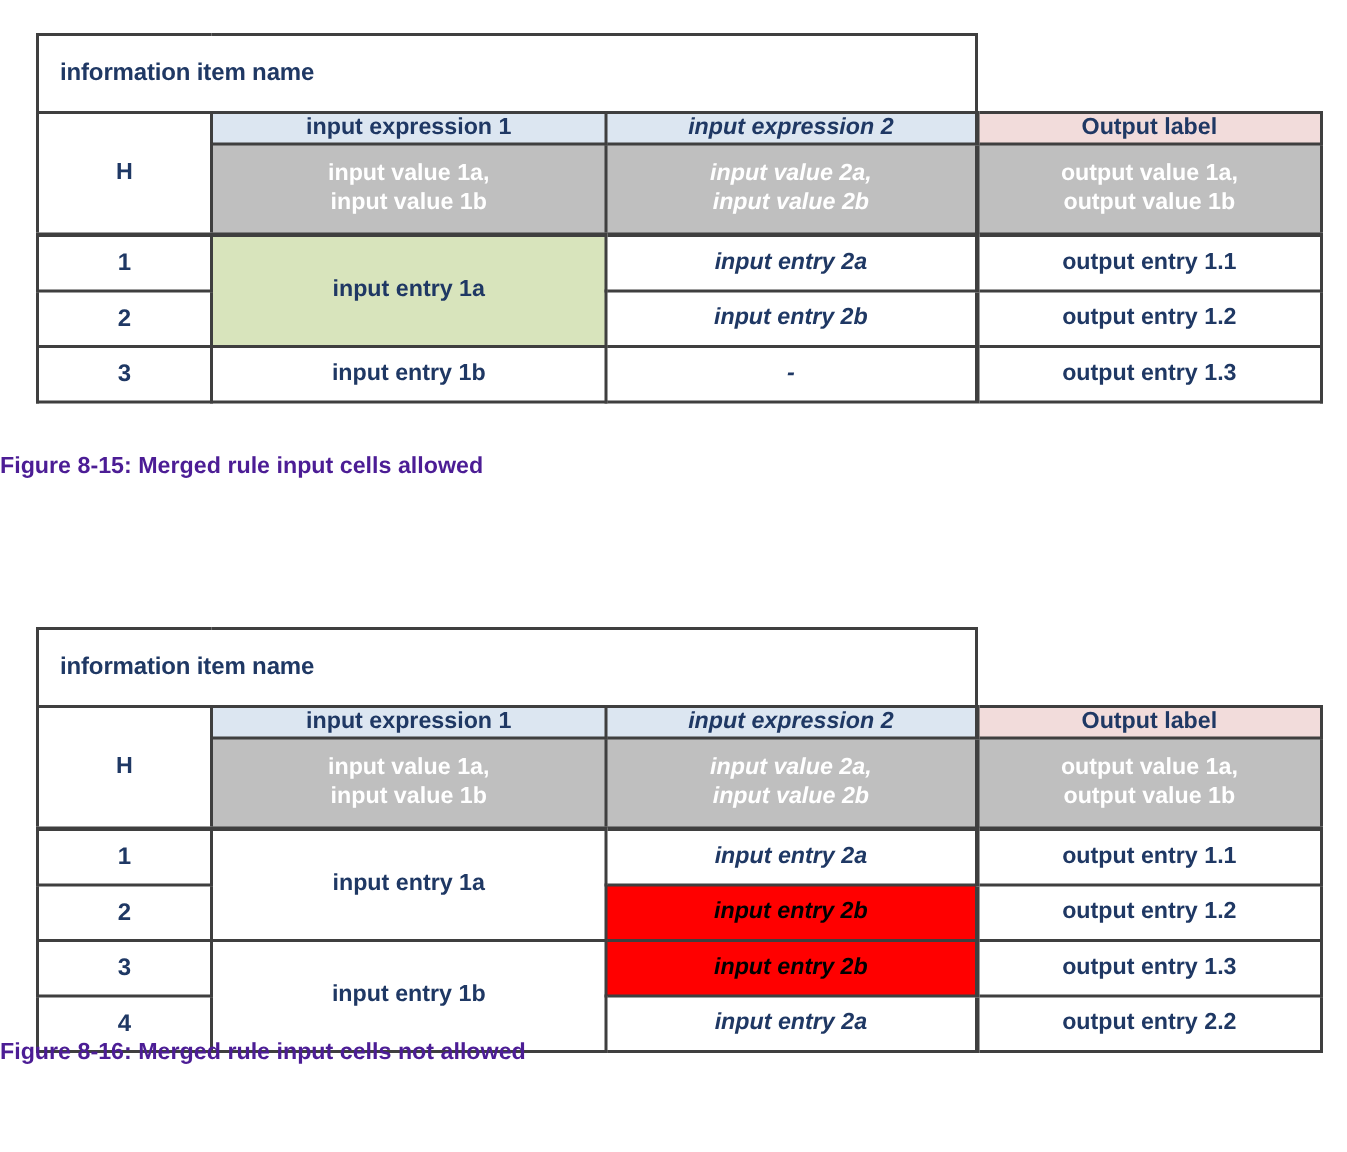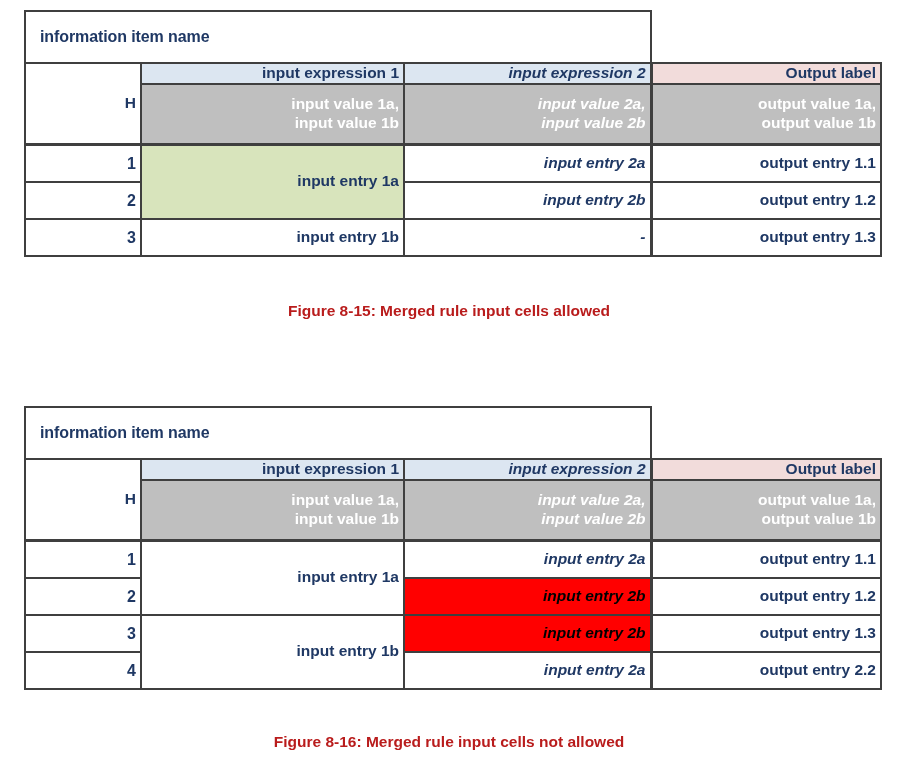--- a/index.html
+++ b/index.html
@@ -18,25 +18,26 @@
 
   .figure-block { position: absolute; left: 0; top: 0; width: 898px; }
 
   
   .dt {
     position: absolute;
     left: 24px;
     border-collapse: collapse;
     table-layout: fixed;
     font-size: 15.5px;
+    margin-top: 12px;
   }
   .dt td {
     border: 2px solid #3f3f3f;
     padding: 0 4px;
-    text-align: right;
+    text-align: center;
     vertical-align: middle;
     background: #ffffff;
     line-height: 1.22;
     font-weight: 600;
     color: #1f3864;
   }
 
   
   .name-cell {
     text-align: left !important;
@@ -61,24 +62,24 @@
   .cell-green { background: #d8e4bc !important; }
   .cell-red   { background: #ff0000 !important; color: #000000 !important; }
 
   
   .sep-left  { border-right: 3px solid #3f3f3f !important; font-style: italic; }
   .sep-right { border-left: 3px solid #3f3f3f !important; }
 
   .caption {
     position: absolute;
     width: 898px;
-    text-align: center;
+    text-align: left;
     font-weight: bold;
     font-size: 15.5px;
-    color: #b91c1c;
+    color: #4c1d95;
     font-family: "Liberation Sans", sans-serif;
   }
 </style>
 </head>
 <body>
 
 <div class="figure-block">
 
   <table class="dt" style="top:10px;">
     <colgroup>
@@ -177,14 +178,14 @@
         <td class="sep-right">output entry 1.3</td>
       </tr>
       <tr>
         <td class="rule-num" style="height:35px;">4</td>
         <td class="sep-left">input entry 2a</td>
         <td class="sep-right">output entry 2.2</td>
       </tr>
     </tbody>
   </table>
 
-  <div class="caption" style="top:733px;">Figure 8-16: Merged rule input cells not allowed</div>
+  <div class="caption" style="top:693px;">Figure 8-16: Merged rule input cells not allowed</div>
 </div>
 
 </body></html>

